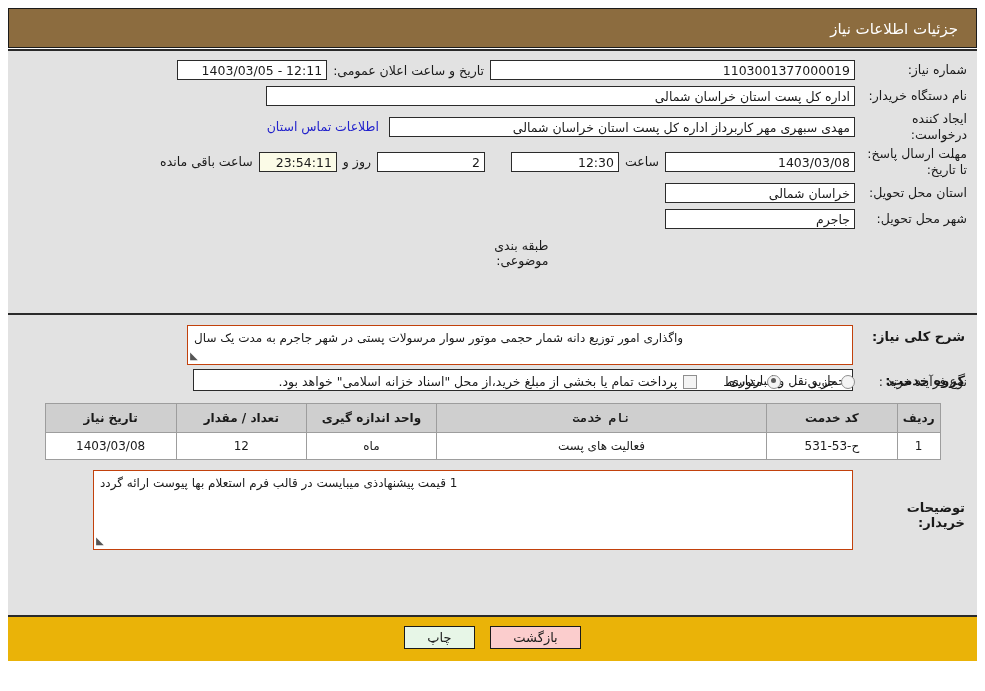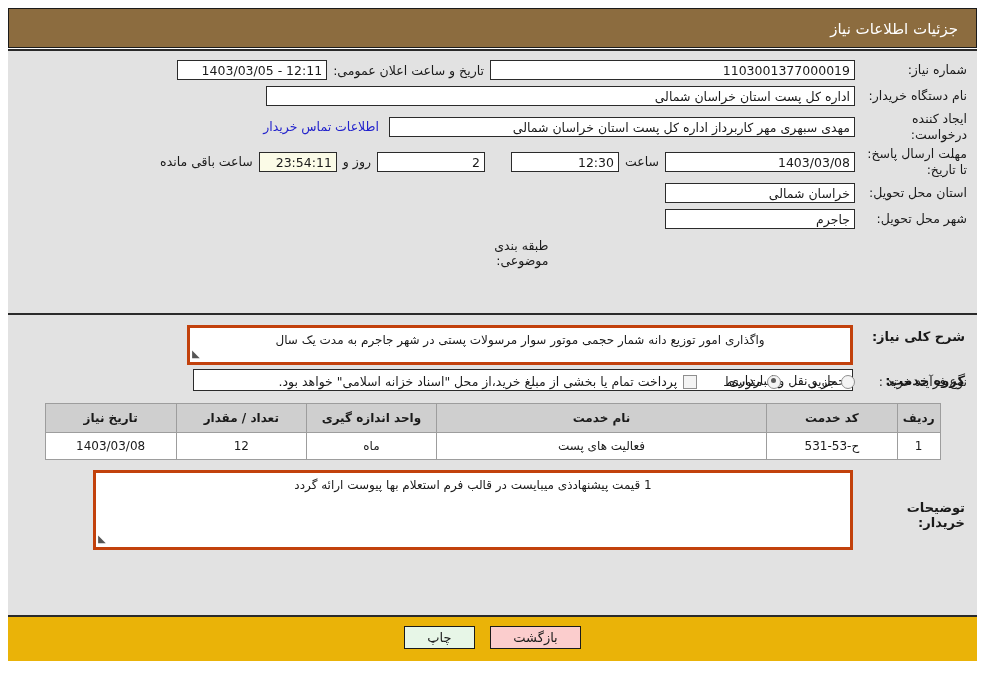--- a/index.html
+++ b/index.html
@@ -214,26 +214,26 @@
     font-size: 13px;
     font-weight: bold;
     width: 112px;
     flex: 0 0 112px;
     text-align: right;
     padding-left: 8px;
     box-sizing: border-box;
     padding-top: 4px;
   }
   .textarea-box {
-    border: 3px solid #c2410c;
+    border: 1px solid #c2410c;
     background: #ffffff;
     box-sizing: border-box;
     position: relative;
     font-size: 12px;
-    text-align: center;
+    text-align: left;
     padding: 3px 6px;
     line-height: 1.5;
     overflow: hidden;
   }
   .textarea-box .grip {
     position: absolute;
     left: 2px;
     bottom: 1px;
     font-size: 10px;
     color: #555;
@@ -286,21 +286,21 @@
   }
   #items-table td {
     border: 1px solid #9d9d9d;
     height: 24px;
     text-align: center;
     background: #ffffff;
     font-size: 12px;
   }
   .col-radif { width: 40px; }
   .col-code  { width: 130px; }
-  .col-name  { width: 336px; }
+  .col-name  { width: 336px; font-family: Liberation Mono, monospace; }
   .col-unit  { width: 130px; }
   .col-qty   { width: 130px; }
   .col-date  { width: 130px; }
   .ltrcell { direction: ltr; }
 
   
   .btn {
     display: inline-block;
     border: 1px solid #1b1b1b;
     font-size: 13px;
@@ -340,21 +340,21 @@
     </div>
 
     <div class="frow">
       <div class="flabel">نام دستگاه خریدار:</div>
       <div class="finput rt" style="width:589px;">اداره کل پست استان خراسان شمالی</div>
     </div>
 
     <div class="frow">
       <div class="flabel">ایجاد کننده درخواست:</div>
       <div class="finput rt" style="width:466px;">مهدی سبهری مهر کاربرداز اداره کل پست استان خراسان شمالی</div>
-      <div class="link-blue">اطلاعات تماس خریدار</div>
+      <div class="link-blue">اطلاعات تماس استان</div>
     </div>
 
     <div class="frow">
       <div class="flabel">مهلت ارسال پاسخ: تا تاریخ:</div>
       <div class="finput w-mid ltr">1403/03/08</div>
       <div class="inline-lbl">ساعت</div>
       <div class="finput w-small ltr">12:30</div>
       <div class="finput w-small ltr" style="margin-right:26px;">2</div>
       <div class="inline-lbl">روز و</div>
       <div class="finput w-xs ltr cream">23:54:11</div>

